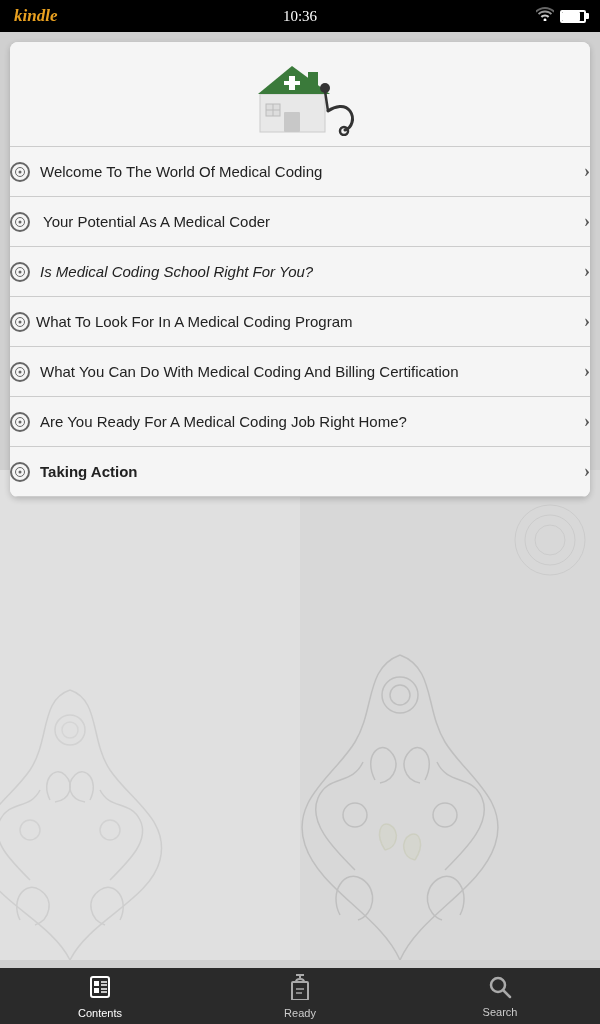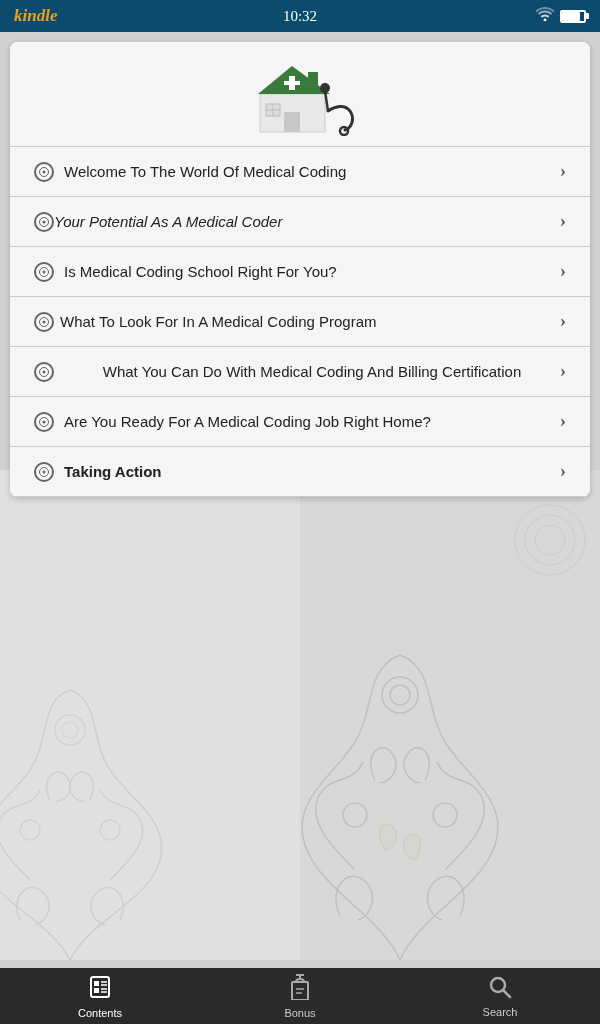--- a/index.html
+++ b/index.html
@@ -10,21 +10,21 @@
       background: #e8e8e8;
       font-family: 'Georgia', serif;
       position: relative;
       overflow: hidden;
     }
 
     
     .status-bar {
       width: 100%;
       height: 32px;
-      background: #0c4a6e;
+      background: #000000;
       display: flex;
       align-items: center;
       justify-content: space-between;
       padding: 0 14px;
       position: relative;
       z-index: 10;
     }
 
     .kindle-logo {
       color: #e8a020;
@@ -117,21 +117,21 @@
 
     
     .menu-list {
       list-style: none;
       border-top: 1px solid #ccc;
     }
 
     .menu-item {
       display: flex;
       align-items: center;
-      padding: 0 24px;
+      padding: 0 0;
       height: 50px;
       border-bottom: 1px solid #ccc;
       background: #f5f5f5;
       cursor: pointer;
       position: relative;
     }
 
     .menu-label {
       font-size: 15px;
       color: #222;
@@ -243,21 +243,21 @@
       top: 50%;
       left: 50%;
       transform: translate(-50%, -50%);
     }
   </style>
 </head>
 <body>
 
 <div class="status-bar">
   <span class="kindle-logo">kindle</span>
-  <span class="status-time">10:32</span>
+  <span class="status-time">10:36</span>
   <div class="status-icons">
     <span class="wifi-icon">
       <svg width="18" height="14" viewBox="0 0 18 14" fill="white">
         <path d="M9 11.5c-0.8 0-1.5 0.7-1.5 1.5s0.7 1.5 1.5 1.5 1.5-0.7 1.5-1.5-0.7-1.5-1.5-1.5z"></path>
         <path d="M9 7.5c-1.7 0-3.2 0.7-4.3 1.8l1.4 1.4c0.8-0.8 1.8-1.2 2.9-1.2s2.1 0.4 2.9 1.2l1.4-1.4c-1.1-1.1-2.6-1.8-4.3-1.8z" opacity="0.8"></path>
         <path d="M9 3.5c-2.8 0-5.3 1.1-7.1 2.9l1.4 1.4c1.4-1.4 3.4-2.3 5.7-2.3s4.2 0.9 5.7 2.3l1.4-1.4c-1.8-1.8-4.3-2.9-7.1-2.9z" opacity="0.6"></path>
         <path d="M9 0c-3.9 0-7.4 1.6-9.9 4.1l1.4 1.4c2.1-2.1 5-3.5 8.5-3.5s6.4 1.4 8.5 3.5l1.4-1.4c-2.5-2.5-6-4.1-9.9-4.1z" opacity="0.4"></path>
       </svg>
     </span>
     <div class="battery-icon">
@@ -347,36 +347,36 @@
     </div>
 
     <ul class="menu-list" id="menu-list">
     <li class="menu-item">
       <div class="target-circle"></div>
       <span class="menu-label" style="margin-left:10px;">Welcome To The World Of Medical Coding</span>
       <span class="chevron">›</span>
     </li>
         <li class="menu-item">
       <div class="target-circle"></div>
-      <span class="menu-label" style="margin-left:0;font-style:italic;">Your Potential As A Medical Coder</span>
-      <span class="chevron">›</span>
-    </li>
-        <li class="menu-item">
-      <div class="target-circle"></div>
-      <span class="menu-label" style="margin-left:10px;">Is Medical Coding School Right For You?</span>
+      <span class="menu-label" style="margin-left:13px;">Your Potential As A Medical Coder</span>
+      <span class="chevron">›</span>
+    </li>
+        <li class="menu-item">
+      <div class="target-circle"></div>
+      <span class="menu-label" style="margin-left:10px;font-style:italic;">Is Medical Coding School Right For You?</span>
       <span class="chevron">›</span>
     </li>
         <li class="menu-item">
       <div class="target-circle"></div>
       <span class="menu-label" style="margin-left:6px;">What To Look For In A Medical Coding Program</span>
       <span class="chevron">›</span>
     </li>
         <li class="menu-item">
       <div class="target-circle"></div>
-      <span class="menu-label" style="margin-left:10px;text-align:center;">What You Can Do With Medical Coding And Billing Certification</span>
+      <span class="menu-label" style="margin-left:10px;">What You Can Do With Medical Coding And Billing Certification</span>
       <span class="chevron">›</span>
     </li>
         <li class="menu-item">
       <div class="target-circle"></div>
       <span class="menu-label" style="margin-left:10px;">Are You Ready For A Medical Coding Job Right Home?</span>
       <span class="chevron">›</span>
     </li>
         <li class="menu-item">
       <div class="target-circle"></div>
       <span class="menu-label" style="margin-left:10px;font-weight:bold;">Taking Action</span>
@@ -406,21 +406,21 @@
     <span class="nav-icon">
       <svg width="24" height="26" viewBox="0 0 24 26" fill="none">
         <rect x="4" y="8" width="16" height="18" rx="1" stroke="#aaa" stroke-width="2"></rect>
         <path d="M8 8 C8 4 16 4 16 8" stroke="#aaa" stroke-width="2" fill="none"></path>
         <line x1="12" y1="4" x2="12" y2="1" stroke="#aaa" stroke-width="2"></line>
         <line x1="8" y1="1" x2="16" y2="1" stroke="#aaa" stroke-width="2"></line>
         <line x1="8" y1="15" x2="16" y2="15" stroke="#aaa" stroke-width="1.5"></line>
         <line x1="8" y1="19" x2="14" y2="19" stroke="#aaa" stroke-width="1.5"></line>
       </svg>
     </span>
-    <span class="nav-label">Bonus</span>
+    <span class="nav-label">Ready</span>
   </div>
   <div class="nav-item">
     <span class="nav-icon">
       <svg width="24" height="24" viewBox="0 0 24 24" fill="none">
         <circle cx="10" cy="10" r="7" stroke="#aaa" stroke-width="2.5"></circle>
         <line x1="15" y1="15" x2="22" y2="22" stroke="#aaa" stroke-width="2.5" stroke-linecap="round"></line>
       </svg>
     </span>
     <span class="nav-label">Search</span>
   </div>

